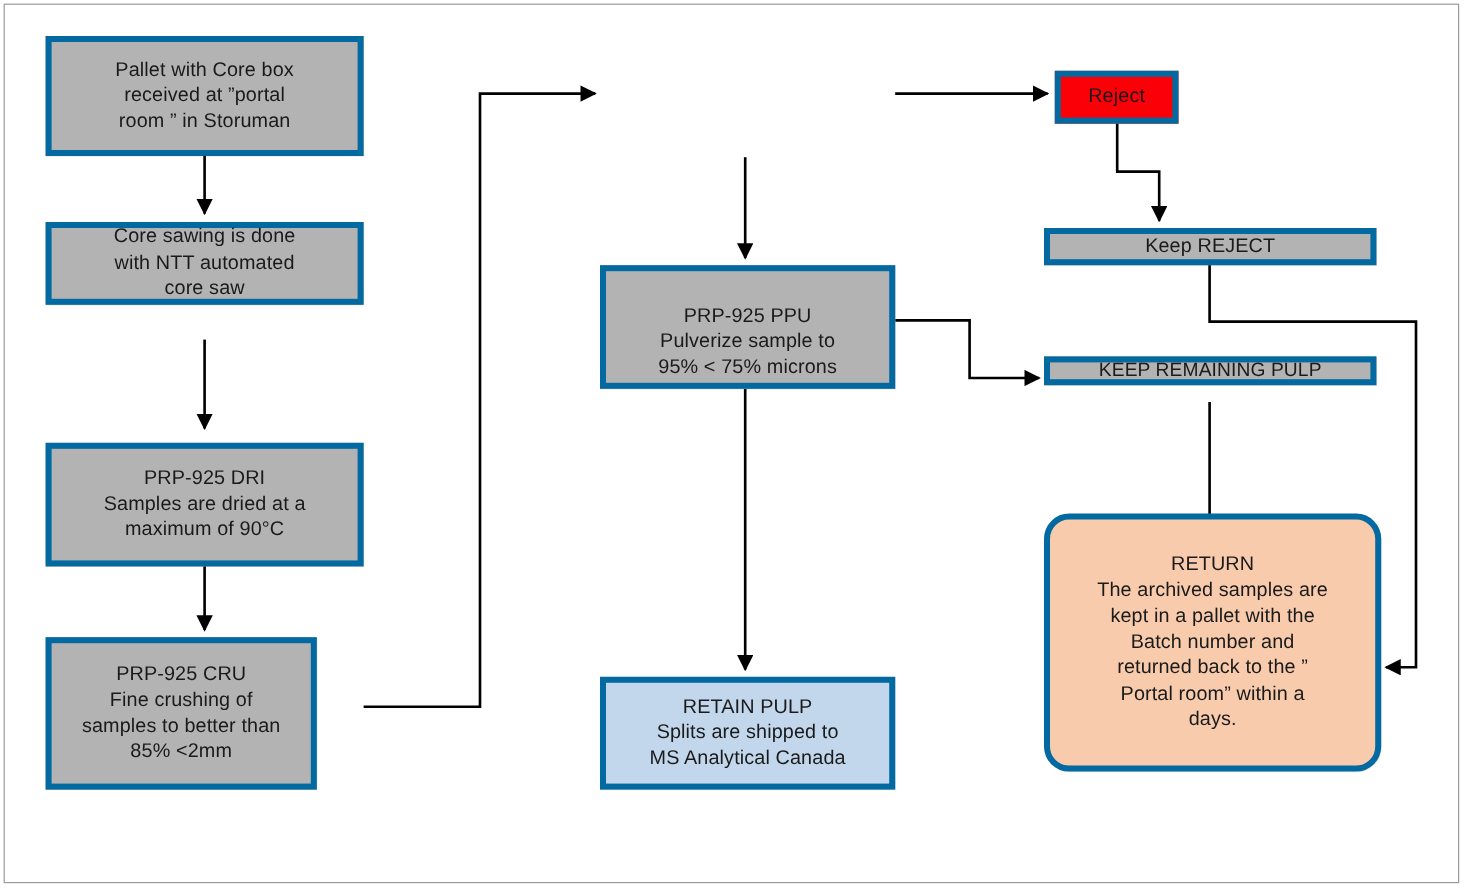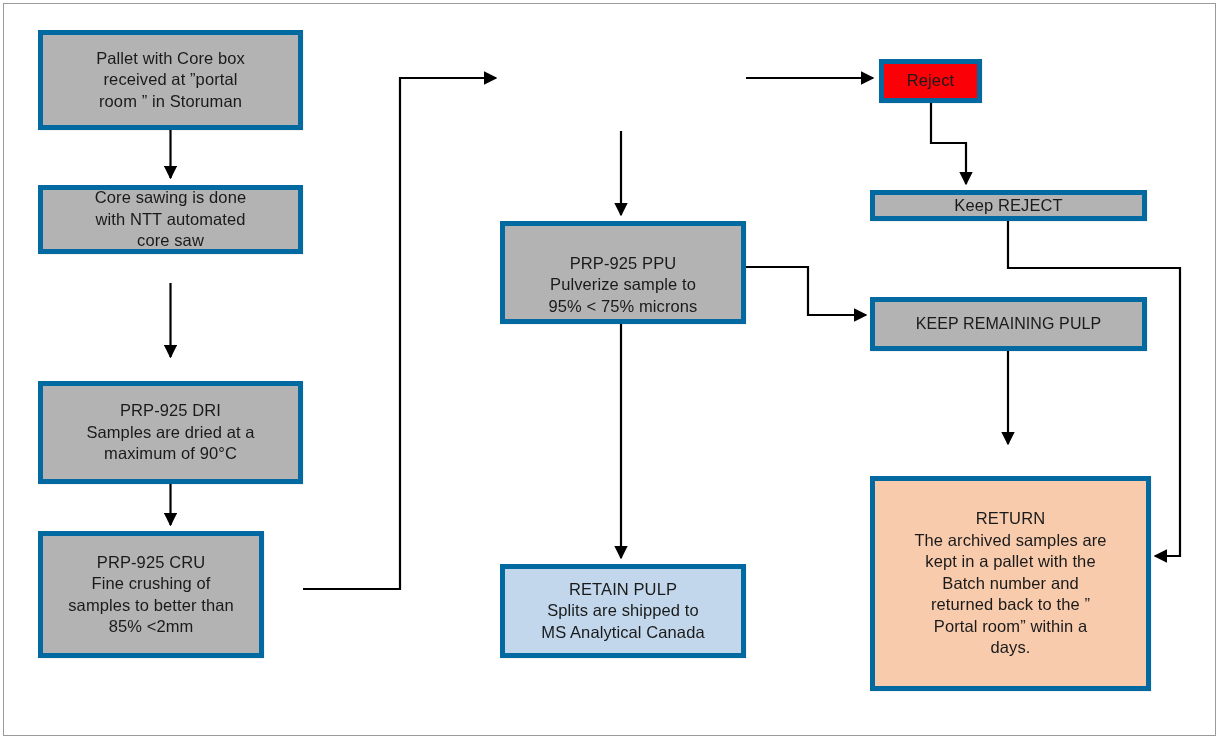--- a/index.html
+++ b/index.html
@@ -103,21 +103,21 @@
 received at ”portal
 room ” in Storuman</span>
   </div>
 
   <div class="node fill-grey" style="left:38px; top:185px; width:265px; height:69px;">
     <span class="txt">Core sawing is done
 with NTT automated
 core saw</span>
   </div>
 
-  <div class="node fill-grey" style="left:38px; top:381px; width:265px; height:103px;">
+  <div class="node fill-grey" style="left:38px; top:369px; width:265px; height:103px;">
     <span class="txt">PRP-925 DRI
 Samples are dried at a
 maximum of 90°C</span>
   </div>
 
   <div class="node fill-grey" style="left:38px; top:531px; width:226px; height:127px;">
     <span class="txt">PRP-925 CRU
 Fine crushing of
 samples to better than
 85% &lt;2mm</span>
@@ -137,25 +137,25 @@
   <div class="node fill-blue" style="left:500px; top:564px; width:246px; height:94px;">
     <span class="txt">RETAIN PULP
 Splits are shipped to
 MS Analytical Canada</span>
   </div>
 
   <div class="node fill-grey" style="left:870px; top:190px; width:277px; height:31px;">
     <span class="txt">Keep REJECT</span>
   </div>
 
-  <div class="node fill-grey small" style="left:870px; top:297px; width:277px; height:54px;">
+  <div class="node fill-grey small" style="left:870px; top:297px; width:277px; height:24px;">
     <span class="txt">KEEP REMAINING PULP</span>
   </div>
 
-  <div class="node fill-peach" style="left:870px; top:476px; width:281px; height:215px;">
+  <div class="node fill-peach" style="left:870px; top:428px; width:281px; height:215px;border-radius:21px;">
     <span class="txt">RETURN
 The archived samples are
 kept in a pallet  with the
 Batch number and
 returned back to the ”
 Portal room” within a
 days.</span>
   </div>
 
 </div>

